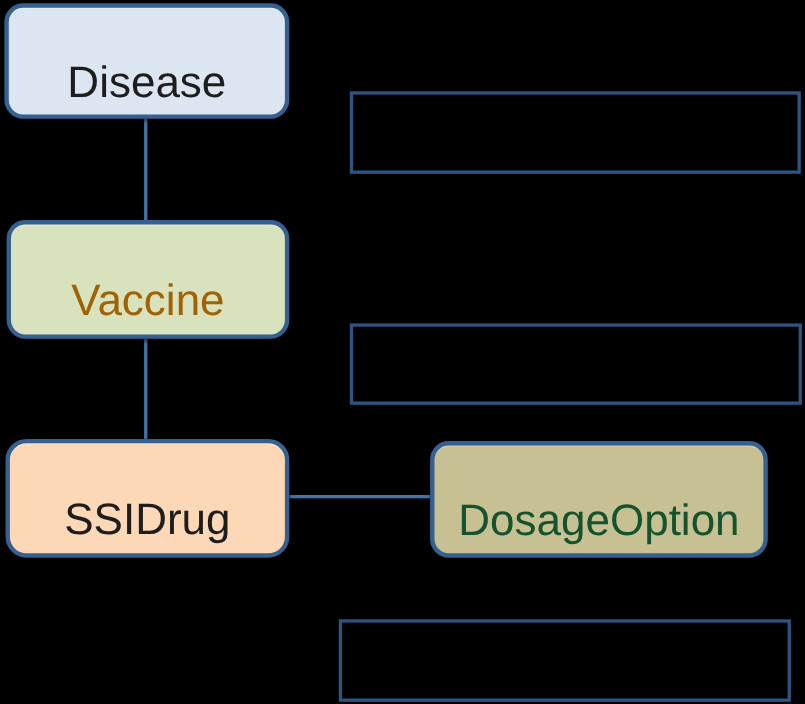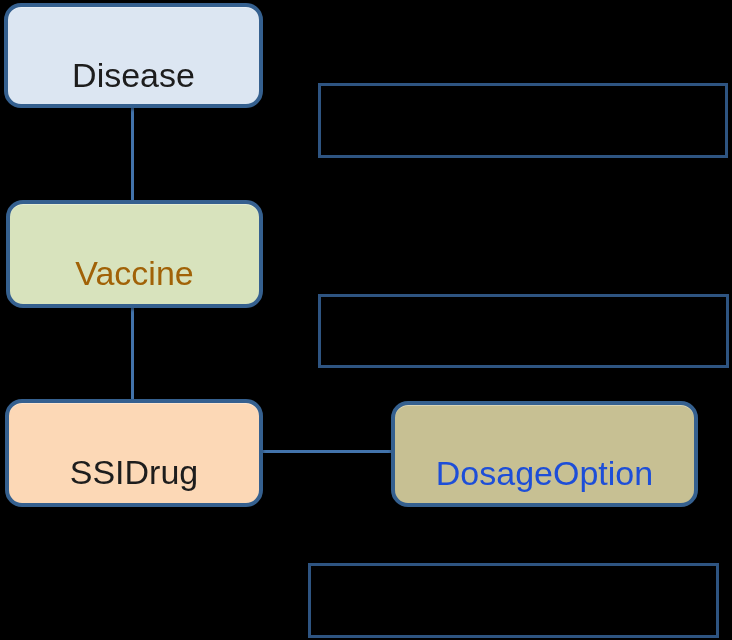--- a/index.html
+++ b/index.html
@@ -19,29 +19,29 @@
     position: absolute;
     box-sizing: border-box;
     border: 4px solid #35608f;
     border-radius: 17px;
     display: flex;
     align-items: center;
     justify-content: center;
     box-shadow: 0 2px 3px rgba(0,0,0,0.45), inset 0 1px 0 rgba(255,255,255,0.35);
   }
   .node .label {
-    font-size: 34px;
+    font-size: 40px;
     color: #1d1d1d;
     letter-spacing: 0px;
     white-space: nowrap;
     margin-top: 39px;
   }
   .node-disease      { left: 4px;   top: 3px;   width: 259px; height: 105px; }
   .node-vaccine      { left: 6px;   top: 200px; width: 257px; height: 108px; }
-  .node-ssidrug      { left: 5px;   top: 399px; width: 258px; height: 108px; }
+  .node-ssidrug      { left: 5px;   top: 399px; width: 258px; height: 108px; border-radius: 19px; }
   .node-dosageoption { left: 391px; top: 401px; width: 307px; height: 106px; }
 
   .connector {
     position: absolute;
     background: #4273ab;
   }
   .connector-v1 { left: 131px; top: 108px; width: 3px;   height: 92px; }
   .connector-v2 { left: 131px; top: 308px; width: 3px;   height: 91px; }
   .connector-h1 { left: 263px; top: 450px; width: 128px; height: 3px;  }
 
@@ -70,20 +70,20 @@
 
   <div class="node node-vaccine" style="background: rgb(216, 227, 189); border-color: rgb(53, 96, 143);">
     <span class="label" style="color: #a16207;">Vaccine</span>
   </div>
 
   <div class="node node-ssidrug" style="background: rgb(252, 216, 182); border-color: rgb(53, 96, 143);">
     <span class="label" style="color: rgb(29, 29, 29);">SSIDrug</span>
   </div>
 
   <div class="node node-dosageoption" style="background: rgb(199, 192, 147); border-color: rgb(53, 96, 143);">
-    <span class="label" style="color: #1d4ed8;">DosageOption</span>
+    <span class="label" style="color: #14532d;">DosageOption</span>
   </div>
 
   <div class="annotation annotation-1" style="border-color: rgb(46, 84, 129);"></div>
   <div class="annotation annotation-2" style="border-color: rgb(46, 84, 129);"></div>
   <div class="annotation annotation-3" style="border-color: rgb(46, 84, 129);"></div>
 
 </div>
 
 </body></html>

